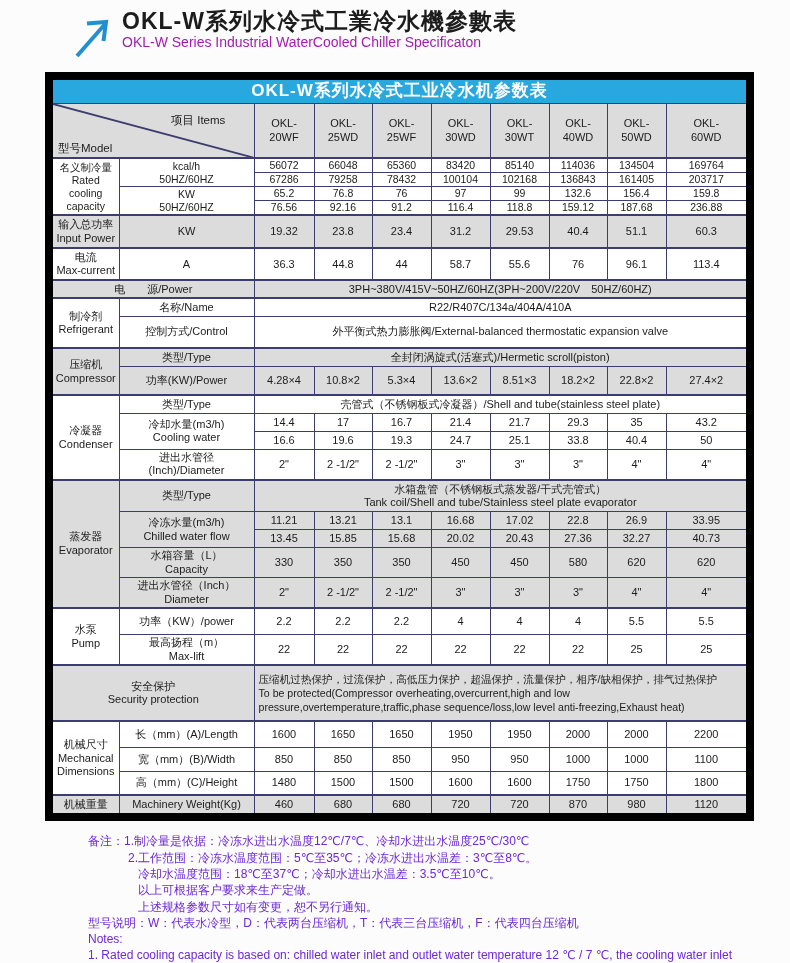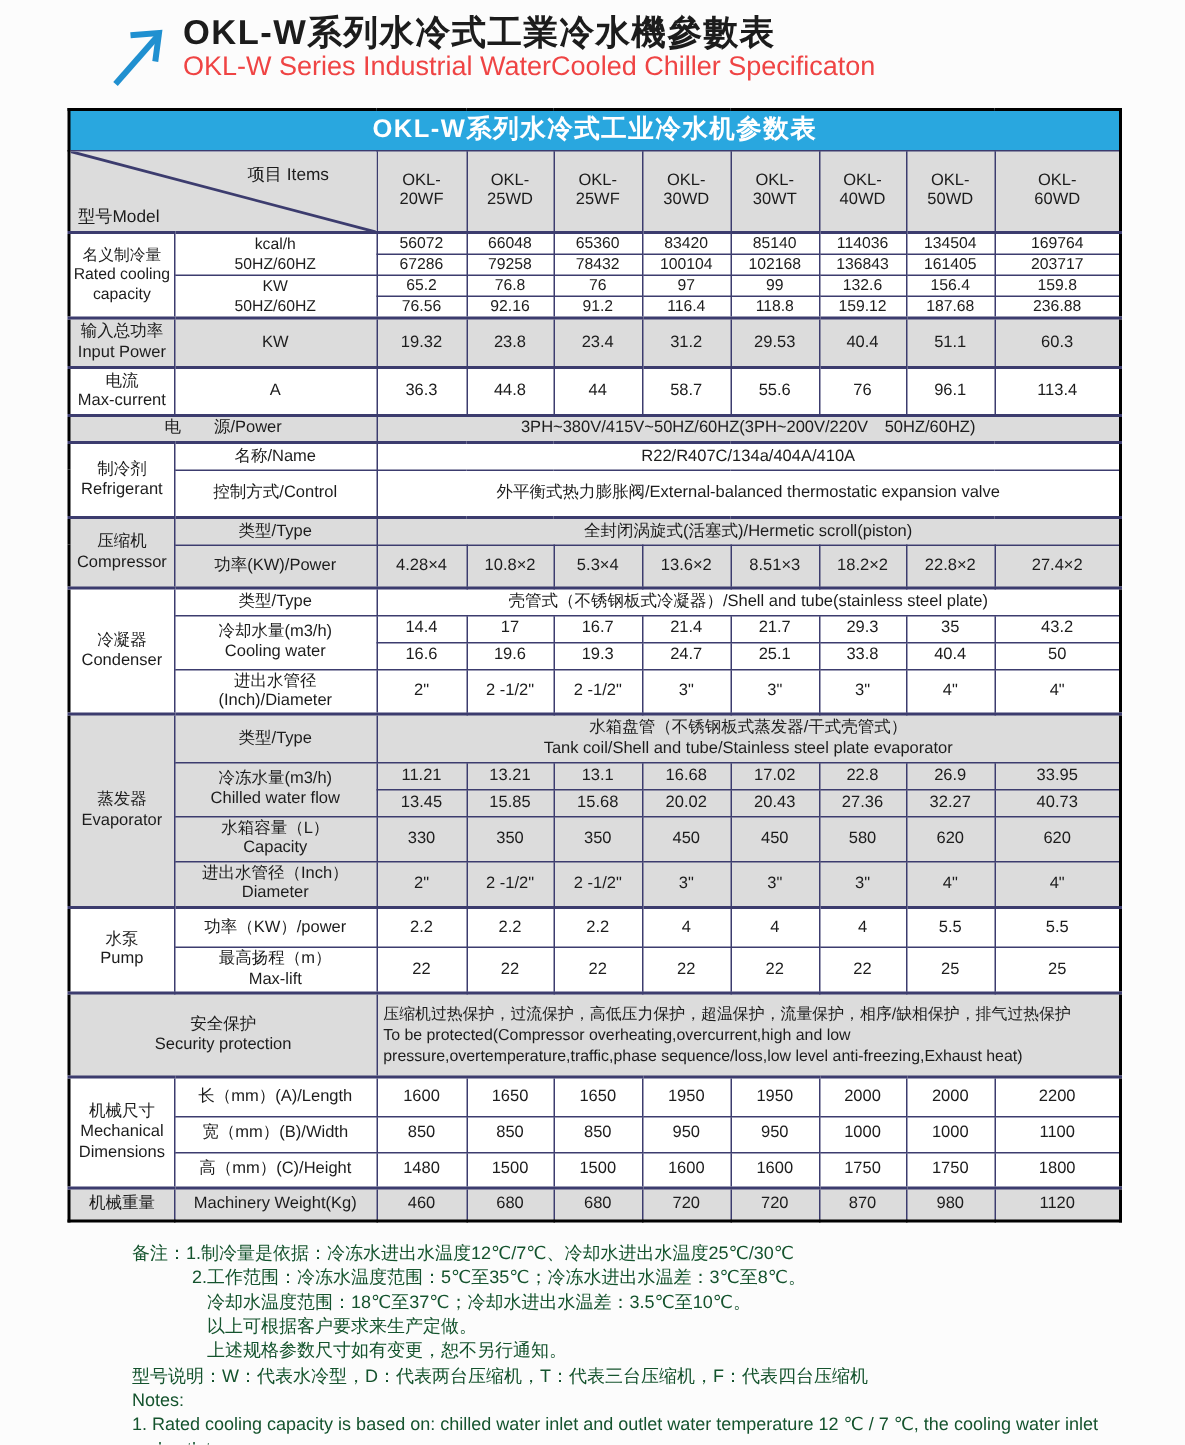--- a/index.html
+++ b/index.html
@@ -7,24 +7,24 @@
   body {
     width:790px; height:963px; overflow:hidden;
     background:#fcfcfc; color:#1c1c1c;
     font-family:"Liberation Sans","DejaVu Sans",sans-serif;
   }
   
   .doc-header { display:flex; align-items:flex-start; padding:8px 0 0 70px; }
   .arrow-icon { width:46px; height:52px; flex:0 0 46px; margin-top:2px; }
   .titles { margin-left:6px; }
   .title-zh { font-size:23px; font-weight:bold; letter-spacing:1px; line-height:1.15; }
-  .title-en { font-size:18px; font-weight:500; line-height:1.2; color:#ef4444; }
+  .title-en { font-size:14px; font-weight:500; line-height:1.2; color:#a21caf; }
   
   .table-wrap { margin:10px 0 0 45px; }
-  table { border-collapse:collapse; table-layout:fixed; width:701px; border:2px solid #000000; }
+  table { border-collapse:collapse; table-layout:fixed; width:701px; border:8px solid #000000; }
   td {
     border:1px solid #3c3c6e; text-align:center; vertical-align:middle;
     font-size:11px; line-height:1.22; padding:1px 2px; white-space:pre-line;
     background:#ffffff;
   }
   tr.caption-row td {
     background:#29a7df; color:#ffffff; font-size:17px; font-weight:bold;
     letter-spacing:1px; height:27px; border-color:#29a7df; border-bottom-color:#3c3c6e;
     white-space:normal;
   }
@@ -35,21 +35,21 @@
   td.sec-label { font-size:11px; }
   td.item-label { font-size:11px; }
   td.span-val.left { text-align:left; padding:2px 4px; font-size:10.6px; line-height:1.35; }
   
   td.corner { position:relative; padding:0; }
   td.corner svg.diag { position:absolute; left:0; top:0; width:100%; height:100%; }
   .corner-model { position:absolute; left:5px; bottom:2px; font-size:11.5px; }
   .corner-items { position:absolute; left:118px; top:9px; font-size:11.5px; }
   
   .notes { margin:12px 0 0 88px; width:660px; }
-  .note-line { font-size:12px; line-height:1.36; color:#14532d; }
+  .note-line { font-size:12px; line-height:1.36; color:#6d28d9; }
 </style>
 </head>
 <body>
 
 <div class="doc-header">
   <svg class="arrow-icon" viewBox="0 0 46 52">
     <path d="M7 46 L36 13" stroke="#2090d0" stroke-width="4" fill="none"></path>
     <path d="M17 13.5 L36 12 L33.5 31" stroke="#2090d0" stroke-width="4" fill="none" stroke-linejoin="miter"></path>
   </svg>
   <div class="titles">

